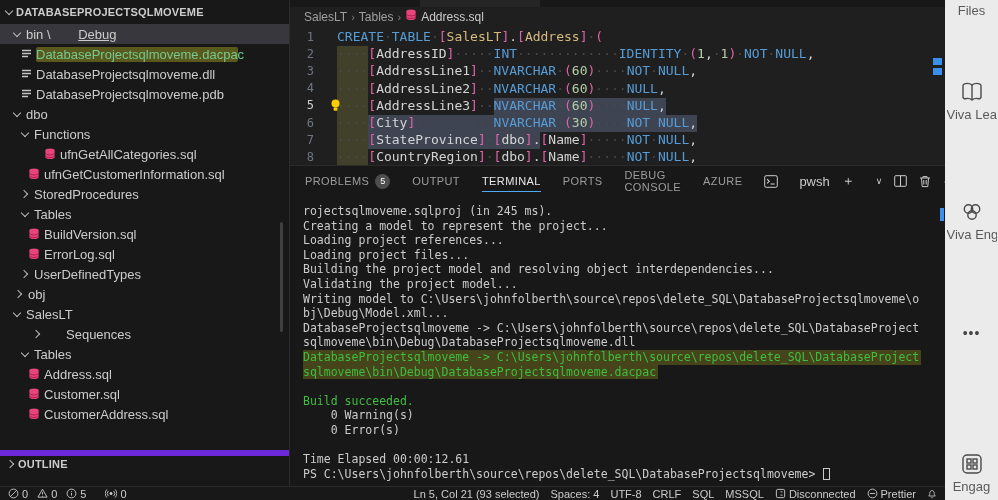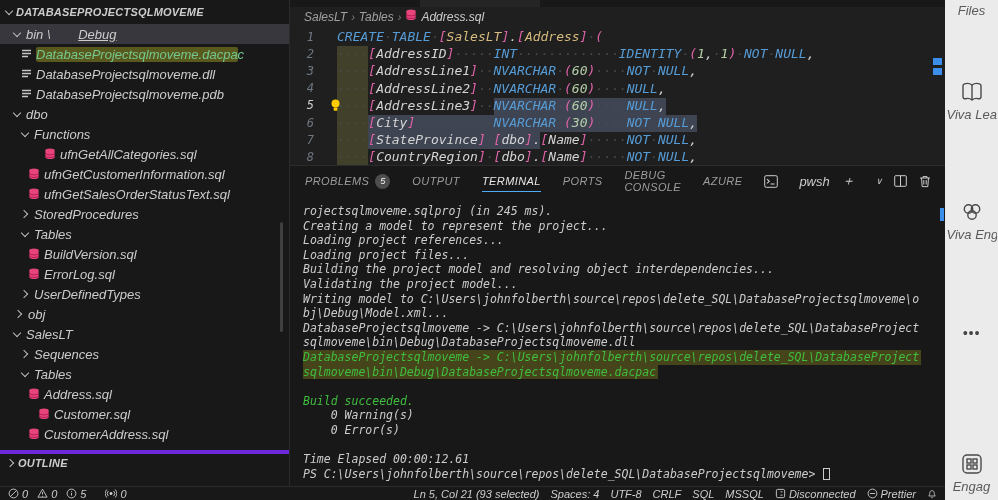--- a/index.html
+++ b/index.html
@@ -1,18 +1,18 @@
 <!DOCTYPE html>
 <html><head>
 <meta charset="utf-8">
 <style>
   * { margin:0; padding:0; box-sizing:border-box; }
   html,body { width:998px; height:500px; overflow:hidden; background:#181818;
     font-family:"Liberation Sans", sans-serif; }
-  #app { position:relative; width:998px; height:500px; background:#181818;font-style:italic; }
+  #app { position:relative; width:998px; height:500px; background:#181818; }
 
   
   #sidebar { position:absolute; left:0; top:0; width:290px; height:486px;
     background:#181818; border-right:1px solid #2b2b2b; overflow:hidden; }
   .side-root { height:24px; display:flex; align-items:center; padding-left:2px;
     color:#cccccc; font-size:11px; font-weight:bold; letter-spacing:.2px; }
   .trow { height:20px; display:flex; align-items:center; color:#cccccc;
     font-size:13px; white-space:nowrap; cursor:pointer; }
   .trow.selected { background:#37373d; }
   .chev { width:14px; height:14px; display:inline-flex; align-items:center; justify-content:center;
@@ -20,21 +20,21 @@
   .chev::before { content:""; width:5px; height:5px; border-right:1.4px solid #bbb;
     border-bottom:1.4px solid #bbb; display:block; }
   .chev.exp::before { transform:rotate(45deg); margin-top:-3px; }
   .chev.col::before { transform:rotate(-45deg); margin-left:-2px; }
   .ficon { width:16px; height:14px; flex:0 0 16px; display:inline-flex; align-items:center; justify-content:center; }
   .tlabel { margin-left:2px; }
   .tlabel.green { color:#73c991; }
   .hl-match { background:#5a591d; border-radius:2px; }
   .u { text-decoration:underline;margin-left:24px; }
   #side-sections { position:absolute; bottom:14px; left:0; width:290px; }
-  .ssec { height:22px; display:flex; align-items:center; border-top:4px solid #6d28d9;
+  .ssec { height:22px; display:flex; align-items:center; border-top:6px solid #6d28d9;
     color:#cccccc; font-size:11px; font-weight:bold; padding-left:4px; letter-spacing:.2px; cursor:pointer;}
   #side-scrollbar { position:absolute; right:6px; top:222px; width:3px; height:110px; background:#3f3f3f; border-radius:2px;}
 
   
   #editor { position:absolute; left:290px; top:0; width:655px; height:165px; background:#1f1f1f; overflow:hidden;}
   #tabstrip { height:7px; background:#181818; position:relative; }
   #tabstrip .tab-active { position:absolute; left:130px; top:0; width:120px; height:7px; background:#252526; }
   #breadcrumb { height:19px; display:flex; align-items:center; padding-left:14px;
     color:#a0a0a0; font-size:12px; gap:4px; }
   .bc-sep { color:#808080; font-size:11px; }
@@ -154,30 +154,20 @@
         <div class="trow" style="padding-left: 26px;">
           <span class="ficon">
             <svg width="12" height="12" viewBox="0 0 12 12">
               <ellipse cx="6" cy="2.4" rx="4.6" ry="1.9" fill="#e7457c"></ellipse>
               <path d="M1.4 2.4v6.8c0 1 2 1.9 4.6 1.9s4.6-.9 4.6-1.9V2.4" fill="#e7457c"></path>
               <path d="M1.4 5c0 1 2 1.9 4.6 1.9S10.6 6 10.6 5M1.4 7.6c0 1 2 1.9 4.6 1.9s4.6-.9 4.6-1.9" stroke="#a7114d" stroke-width=".8" fill="none"></path>
             </svg>
           </span>
           <span class="tlabel">ufnGetCustomerInformation.sql</span>
         </div>
-        <div class="trow" style="padding-left: 26px;">
-          <span class="ficon">
-            <svg width="12" height="12" viewBox="0 0 12 12">
-              <ellipse cx="6" cy="2.4" rx="4.6" ry="1.9" fill="#e7457c"></ellipse>
-              <path d="M1.4 2.4v6.8c0 1 2 1.9 4.6 1.9s4.6-.9 4.6-1.9V2.4" fill="#e7457c"></path>
-              <path d="M1.4 5c0 1 2 1.9 4.6 1.9S10.6 6 10.6 5M1.4 7.6c0 1 2 1.9 4.6 1.9s4.6-.9 4.6-1.9" stroke="#a7114d" stroke-width=".8" fill="none"></path>
-            </svg>
-          </span>
-          <span class="tlabel">ufnGetSalesOrderStatusText.sql</span>
-        </div>
         <div class="trow" style="padding-left: 18px;">
           <span class="chev col"></span>
           <span class="tlabel">StoredProcedures</span>
         </div>
         <div class="trow" style="padding-left: 18px;">
           <span class="chev exp"></span>
           <span class="tlabel">Tables</span>
         </div>
         <div class="trow" style="padding-left: 26px;">
           <span class="ficon">
@@ -204,39 +194,39 @@
           <span class="tlabel">UserDefinedTypes</span>
         </div>
         <div class="trow" style="padding-left: 12px;">
           <span class="chev col"></span>
           <span class="tlabel">obj</span>
         </div>
         <div class="trow" style="padding-left: 10px;">
           <span class="chev exp"></span>
           <span class="tlabel">SalesLT</span>
         </div>
-        <div class="trow" style="padding-left: 18px;">
+        <div class="trow" style="padding-left: 30px; gap: 20px;">
           <span class="chev col"></span>
           <span class="tlabel">Sequences</span>
         </div>
         <div class="trow" style="padding-left: 18px;">
           <span class="chev exp"></span>
           <span class="tlabel">Tables</span>
         </div>
         <div class="trow" style="padding-left: 26px;">
           <span class="ficon">
             <svg width="12" height="12" viewBox="0 0 12 12">
               <ellipse cx="6" cy="2.4" rx="4.6" ry="1.9" fill="#e7457c"></ellipse>
               <path d="M1.4 2.4v6.8c0 1 2 1.9 4.6 1.9s4.6-.9 4.6-1.9V2.4" fill="#e7457c"></path>
               <path d="M1.4 5c0 1 2 1.9 4.6 1.9S10.6 6 10.6 5M1.4 7.6c0 1 2 1.9 4.6 1.9s4.6-.9 4.6-1.9" stroke="#a7114d" stroke-width=".8" fill="none"></path>
             </svg>
           </span>
           <span class="tlabel">Address.sql</span>
         </div>
-        <div class="trow" style="padding-left: 36px; text-align: center;">
+        <div class="trow" style="padding-left: 26px; text-align: center;">
           <span class="ficon">
             <svg width="12" height="12" viewBox="0 0 12 12">
               <ellipse cx="6" cy="2.4" rx="4.6" ry="1.9" fill="#e7457c"></ellipse>
               <path d="M1.4 2.4v6.8c0 1 2 1.9 4.6 1.9s4.6-.9 4.6-1.9V2.4" fill="#e7457c"></path>
               <path d="M1.4 5c0 1 2 1.9 4.6 1.9S10.6 6 10.6 5M1.4 7.6c0 1 2 1.9 4.6 1.9s4.6-.9 4.6-1.9" stroke="#a7114d" stroke-width=".8" fill="none"></path>
             </svg>
           </span>
           <span class="tlabel">Customer.sql</span>
         </div>
         <div class="trow" style="padding-left: 26px;">

